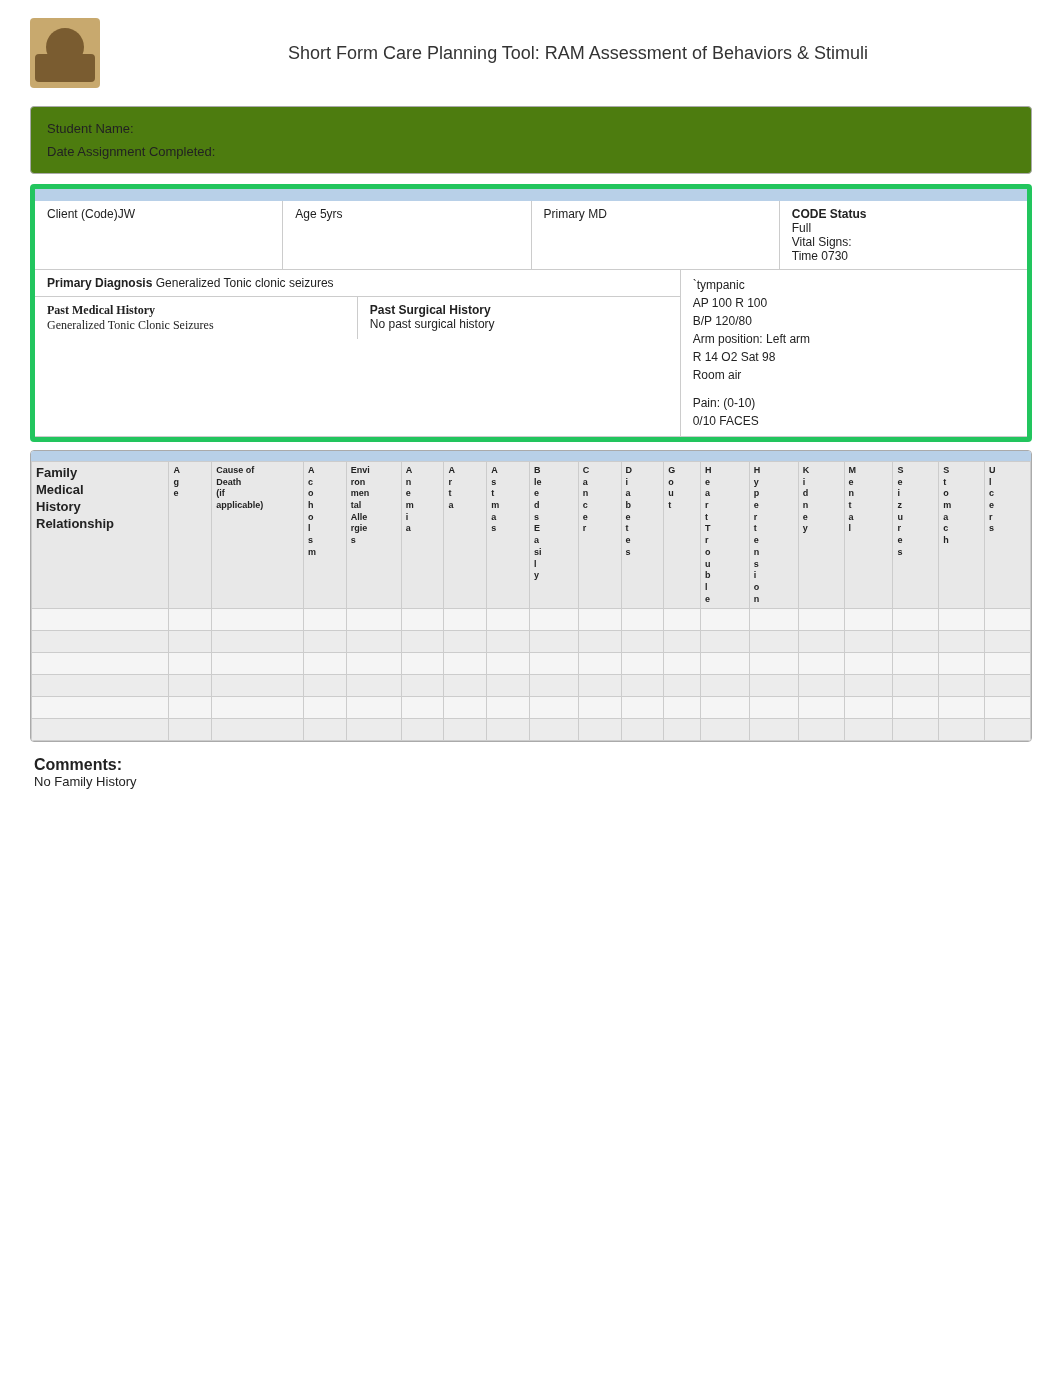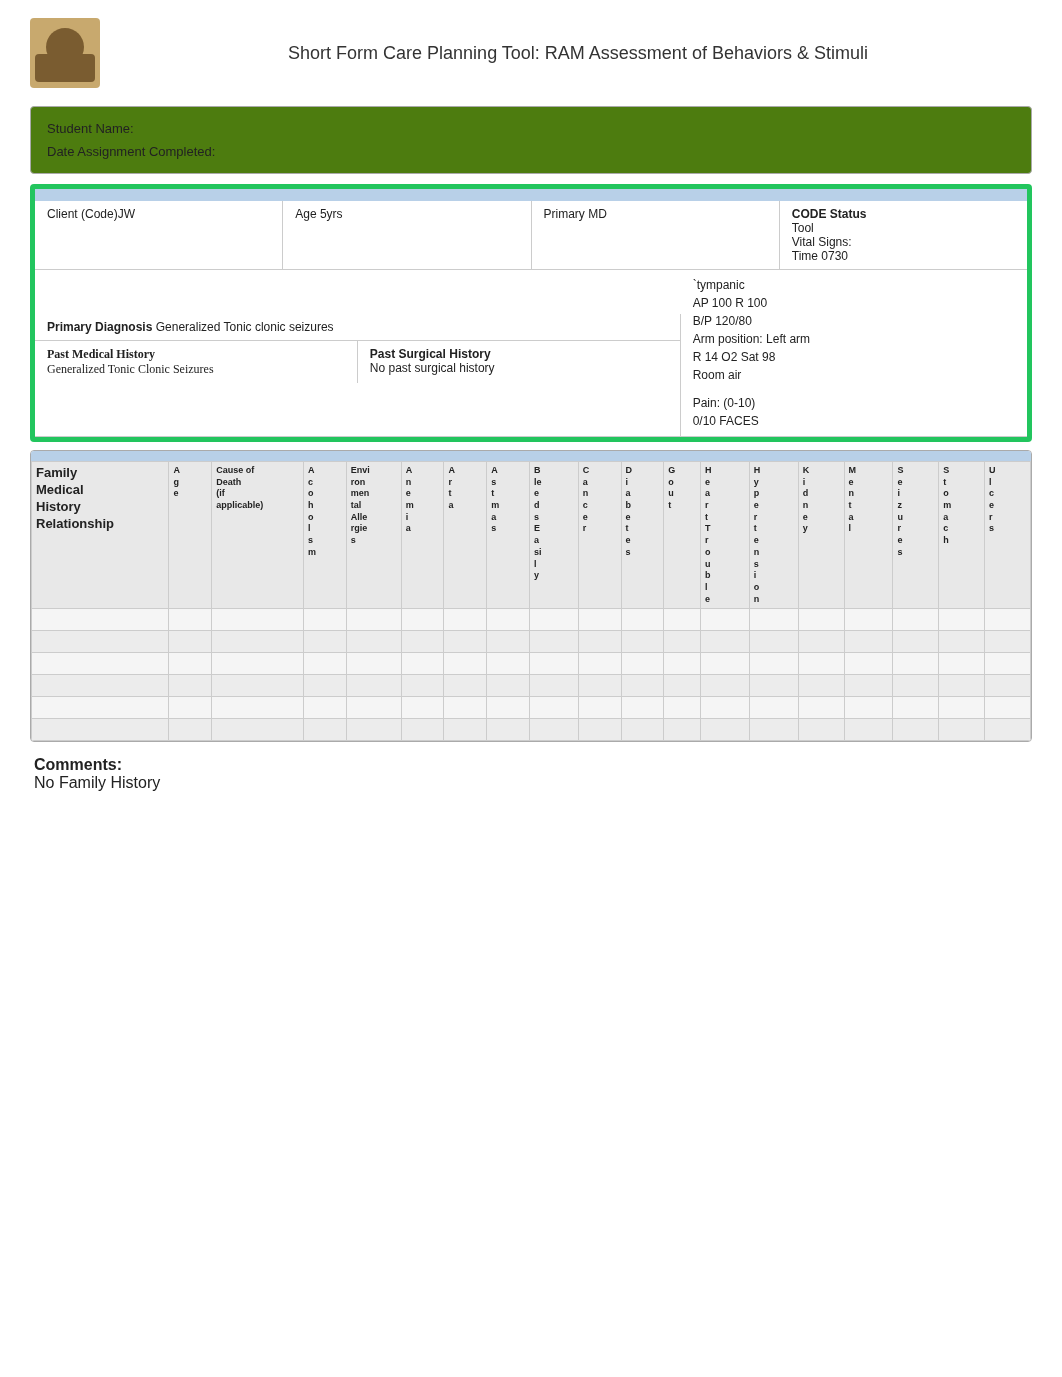--- a/index.html
+++ b/index.html
@@ -145,21 +145,21 @@
     
     .comments-section {
       margin: 4px 30px 20px 30px;
       padding: 6px 4px;
     }
     .comments-label {
       font-weight: bold;
       font-size: 16px;
     }
     .comments-text {
-      font-size: 16px;
+      font-size: 13px;
     }
 
     .bold { font-weight: bold; }
   </style>
 </head>
 <body>
 
 <div class="header">
   <div class="logo-img"></div>
   <div class="header-title">Short Form Care Planning Tool:  RAM Assessment of Behaviors &amp; Stimuli</div>
@@ -183,29 +183,29 @@
       <div>Client (Code)JW</div>
     </div>
     <div class="col-third">
       <div>Age 5yrs</div>
     </div>
     <div class="col-third">
       <div>Primary MD</div>
     </div>
     <div class="col-third">
       <div class="bold">CODE Status</div>
-      <div>Tool</div>
+      <div>Full</div>
       <div>Vital Signs:</div>
       <div>Time 0730</div>
     </div>
   </div>
 
   <div style="display:flex; border-bottom: 1px solid #ccc;">
 
-    <div style="flex:2; border-right:1px solid #ccc;margin-top:44px;">
+    <div style="flex:2; border-right:1px solid #ccc;">
       <div style="padding:6px 12px; border-bottom:1px solid #ccc;">
         <span class="bold">Primary Diagnosis</span>
         <span>Generalized Tonic clonic seizures</span>
       </div>
       <div style="display:flex;">
         <div style="flex:1; padding:6px 12px; border-right:1px solid #ccc;font-family:Liberation Serif, serif;">
           <div class="bold">Past Medical History</div>
           <div>Generalized Tonic Clonic Seizures</div>
         </div>
         <div style="flex:1; padding:6px 12px;">

